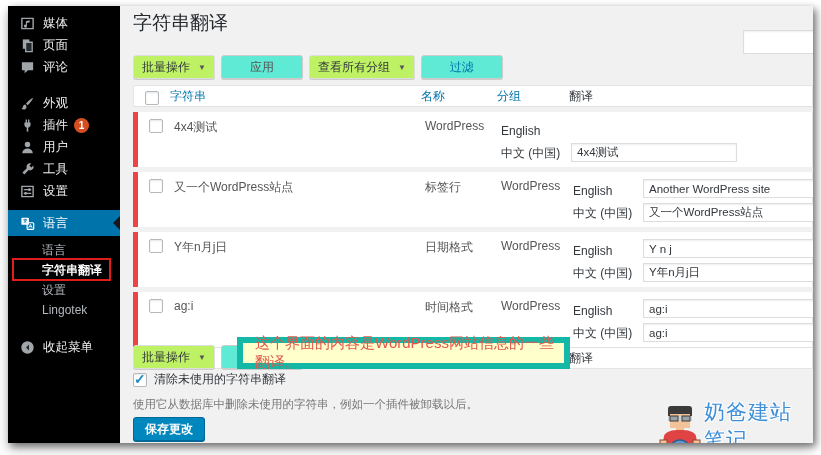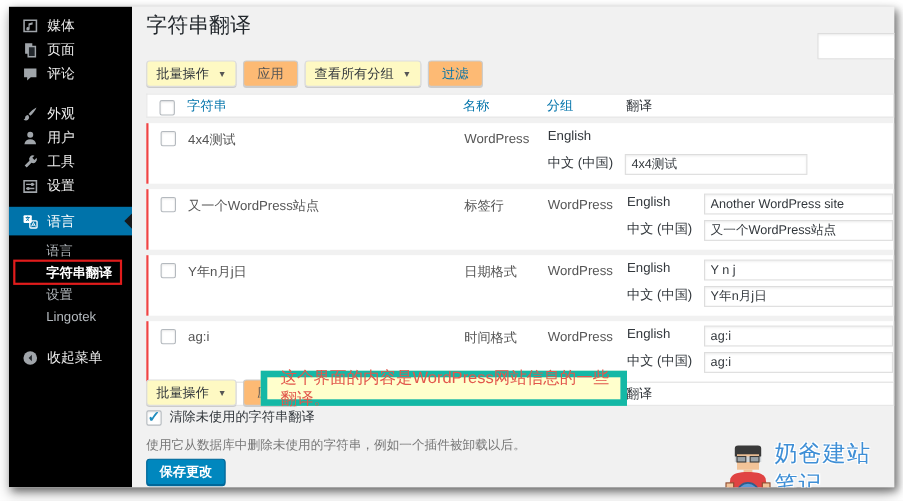--- a/index.html
+++ b/index.html
@@ -35,43 +35,43 @@
   
   .content { position:absolute; left:112px; top:0; right:0; bottom:0; background:#f1f1f1; }
   .page-title { position:absolute; left:13px; top:4px; font-size:19px; font-weight:500; color:#23282d; }
   .search-box { position:absolute; top:24px; right:-2px; width:72px; height:24px;
     border:1px solid #ddd; background:#fff; box-shadow:inset 0 1px 2px rgba(0,0,0,.07);
     font-size:12px; padding:0 6px; }
 
   .toolbar { position:absolute; left:13px; display:flex; gap:6px; }
   .toolbar.top { top:49px; }
   .toolbar.bottom { top:339px; }
-  .wp-select { height:24px; background:#fef9c3; border:1px solid #ddd; border-radius:3px;
+  .wp-select { height:24px; background:#bef264; border:1px solid #ddd; border-radius:3px;
     font-size:12px; color:#32373c; display:flex; align-items:center; gap:8px; padding:0 8px;
     box-shadow:0 1px 0 #ccc; cursor:pointer; }
   .wp-select .caret { font-size:8px; color:#555; }
-  .wp-btn { height:24px; background:#fdba74; border:1px solid #ccc; border-radius:3px;
-    font-size:12px; color:#555; padding:0 12px; box-shadow:0 1px 0 #ccc; cursor:pointer; }
+  .wp-btn { height:24px; background:#5eead4; border:1px solid #ccc; border-radius:3px;
+    font-size:12px; color:#555; padding:0 28px; box-shadow:0 1px 0 #ccc; cursor:pointer; }
   .wp-btn.blue-text { color:#0073aa; }
 
   
   .strings-table { position:absolute; left:13px; right:0; top:79px; }
   .thead { display:grid; grid-template-columns:36px 251px 76px 72px 1fr; align-items:center;
     height:22px; background:#fff; border:1px solid #e5e5e5; border-bottom:1px solid #e1e1e1;
     font-size:12px; }
   .thead .hlink { color:#0073aa; cursor:pointer; }
   .thead .hplain { color:#32373c; }
   .tbody-row { display:grid; grid-template-columns:36px 251px 76px 72px 1fr;
-    background:#fff; border-left:2px solid #ef4444; border-right:1px solid #e5e5e5;
+    background:#fff; border-left:5px solid #ef4444; border-right:1px solid #e5e5e5;
     margin-top:5px; padding:4px 0 5px; font-size:12px; color:#555; }
   .tbody-row:first-of-type { margin-top:0; }
   .cb-cell { display:flex; justify-content:center; padding-top:3px; }
   .cell { padding-top:3px; }
   .trans-cell { display:flex; flex-direction:column; gap:2px; }
-  .trans-line { display:flex; align-items:flex-start; height:22px; }
+  .trans-line { display:flex; align-items:flex-end; height:22px; }
   .trans-line .lang { width:70px; flex:none; color:#32373c; }
   .trans-line input { width:172px; height:19px; border:1px solid #ddd; background:#fff;
     font-size:11.5px; color:#32373c; padding:0 5px;
     box-shadow:inset 0 1px 2px rgba(0,0,0,.07); }
   .tfoot { margin-top:0; border-top:1px solid #e1e1e1; border-bottom:1px solid #e5e5e5; }
 
   input[type=checkbox] { appearance:none; -webkit-appearance:none; width:14px; height:14px;
     border:1px solid #b4b9be; border-radius:2px; background:#fff; cursor:pointer; position:relative;
     box-shadow:inset 0 1px 2px rgba(0,0,0,.1); }
   input[type=checkbox]:checked::after { content:"\2713"; position:absolute; left:0px; top:-3px;
@@ -135,20 +135,29 @@
 
     <div class="menu-item">
       <span class="mi">
         <svg viewBox="0 0 16 16">
             <path d="M14 1.8c-2.4 1-6 4.2-7.6 6.3l1.7 1.7C10.2 8.2 13.2 4.4 14 1.8zM5.9 9c-1.6 0-2.7 1-2.9 2.7-.1 1-.6 1.5-1.5 1.8 1.1.9 2.9 1.1 4 .5 1.1-.6 1.6-1.8 1.3-3.1z" fill="currentColor"></path>
           </svg>
       </span>
       <span>外观</span>
     </div>
 
+    <div class="menu-item">
+      <span class="mi">
+        <svg viewBox="0 0 16 16">
+            <path d="M6 1.5v3.2H4.7v2.1c0 1.7 1.1 3.1 2.6 3.6l-.3 4.1h2l-.3-4.1c1.5-.5 2.6-1.9 2.6-3.6V4.7H10V1.5H8.6v3.2H7.4V1.5z" fill="currentColor"></path>
+          </svg>
+      </span>
+      <span>插件</span>
+      <span class="badge">1</span>
+    </div>
 
     <div class="menu-item">
       <span class="mi">
         <svg viewBox="0 0 16 16">
             <circle cx="8" cy="4.8" r="2.9" fill="currentColor"></circle>
             <path d="M2.3 14c.5-3.2 2.6-4.9 5.7-4.9s5.2 1.7 5.7 4.9z" fill="currentColor"></path>
           </svg>
       </span>
       <span>用户</span>
     </div>

